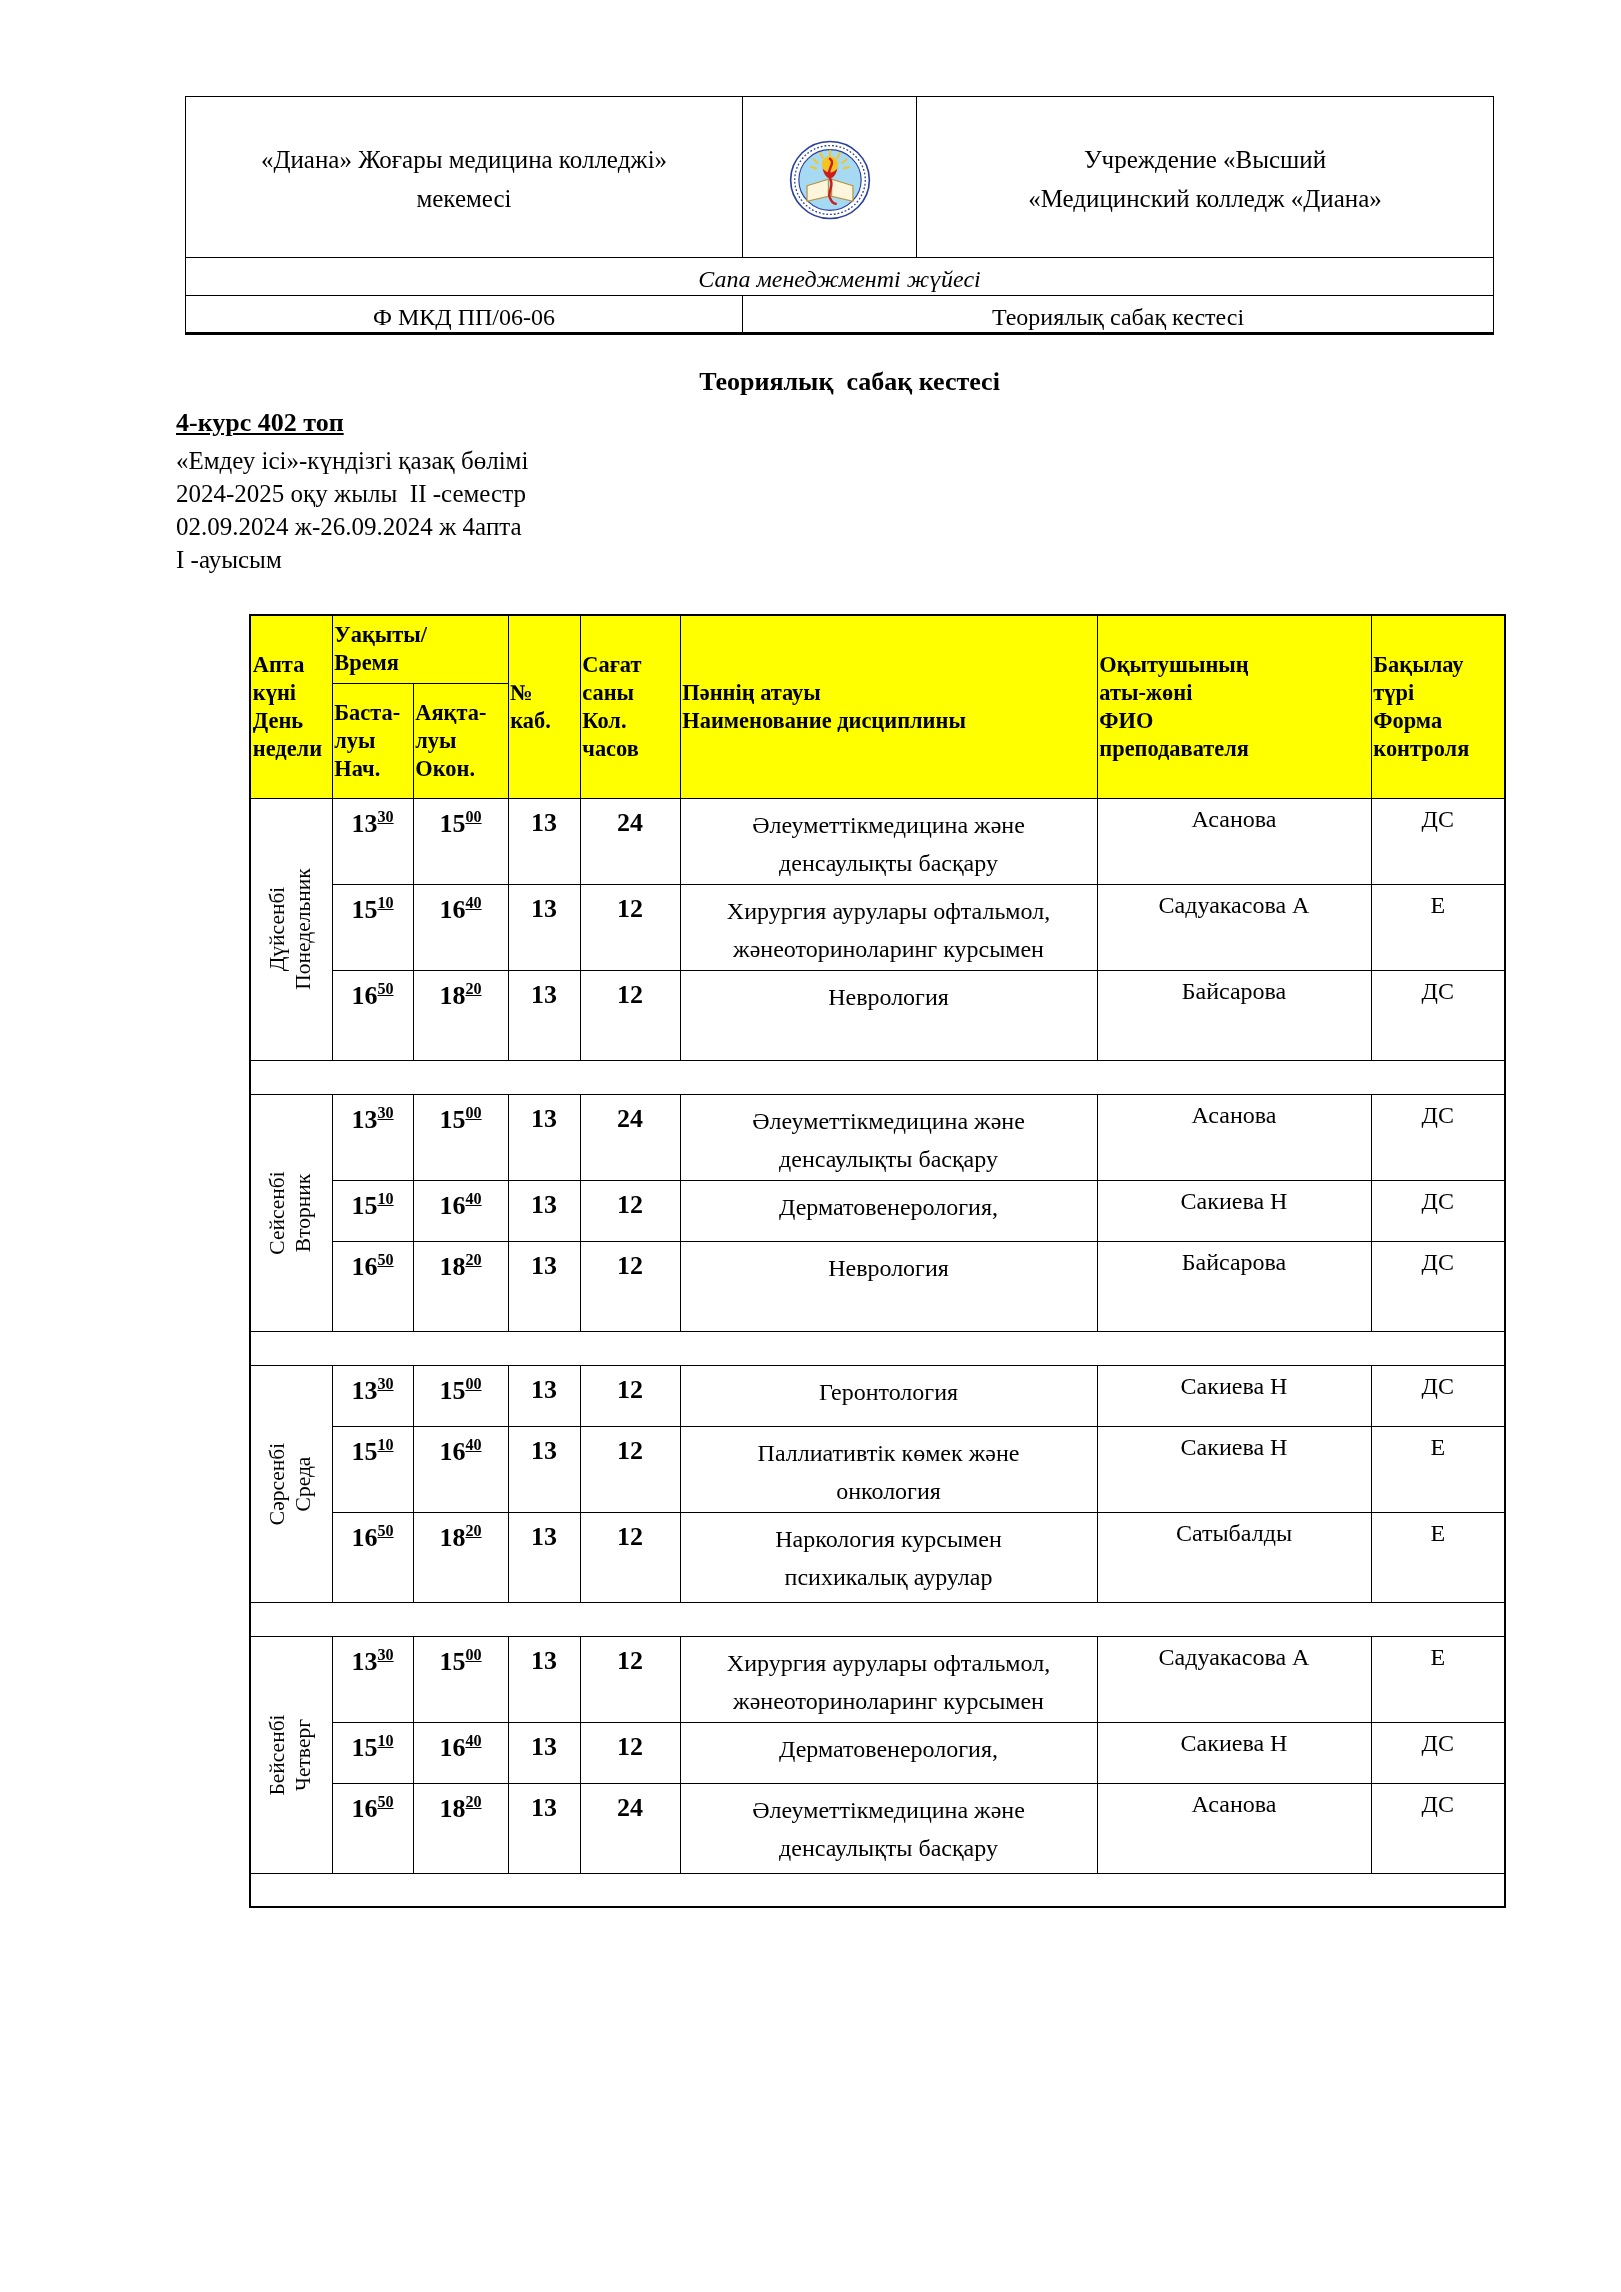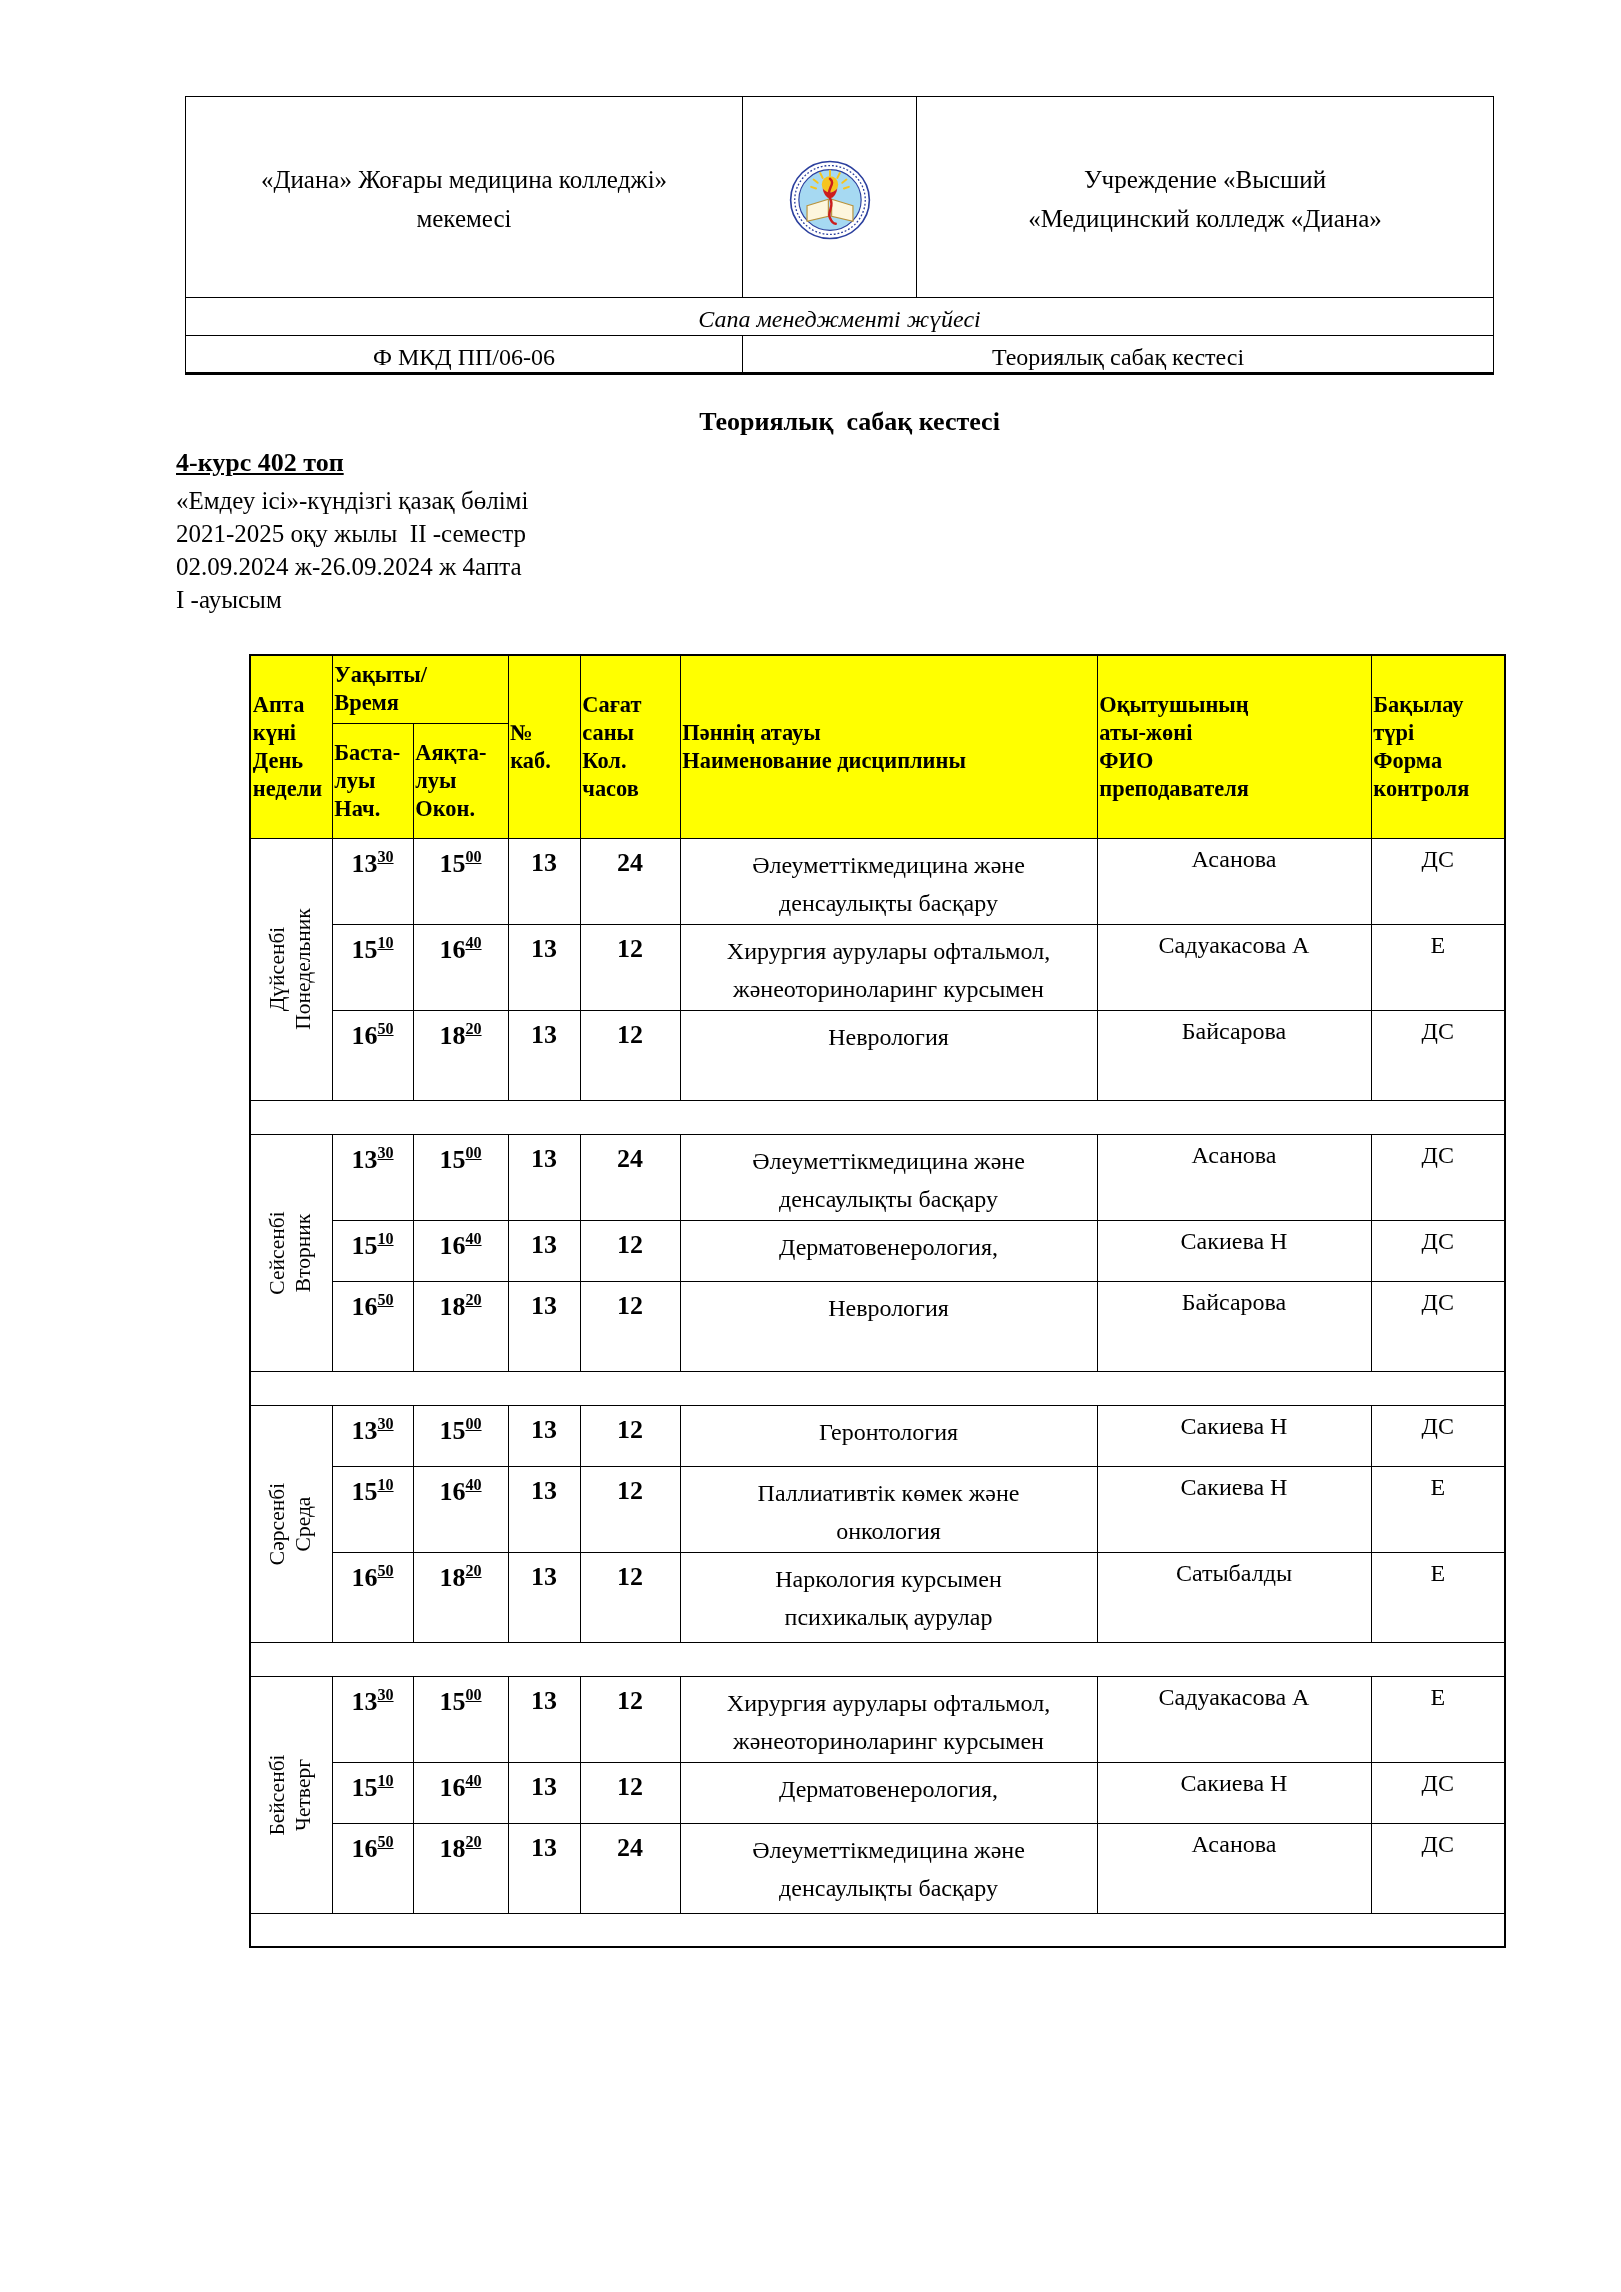--- a/index.html
+++ b/index.html
@@ -18,21 +18,21 @@
     font-family:"Liberation Serif", serif;position:relative;overflow:hidden;
   }
   
   table.letterhead{
     border-collapse:collapse;table-layout:fixed;
     margin:96px 0 0 185px;width:1308px;
     border:1.8px solid var(--ink);border-bottom:3.6px solid var(--ink);
   }
   table.letterhead td{border:1.8px solid var(--ink);text-align:center;vertical-align:middle;}
   td.org-kk, td.org-ru{font-size:25px;line-height:1.55;white-space:pre-line;}
-  tr.lh-row1 td{height:201px;}
+  tr.lh-row1 td{height:161px;}
   tr.lh-row2 td{height:38px;font-size:24px;font-style:italic;}
   tr.lh-row3 td{height:38px;font-size:24px;}
   .logo-wrap{display:flex;align-items:center;justify-content:center;}
   
   .page-title{
     margin:32px 0 0 185px;width:1329px;text-align:center;
     font-size:26px;font-weight:bold;white-space:pre-wrap;
   }
   .info-band{
     margin:9px 0 0 176px;width:1340px;
@@ -120,21 +120,21 @@
   </tr>
 </tbody>
   </table>
 
 <div class="page-title">Теориялық  сабақ кестесі</div>
 
 <div class="info-band">
   <div class="group-block">
     <div class="group-title">4-курс 402 топ</div>
     <div class="info-line">«Емдеу ісі»-күндізгі қазақ бөлімі</div>
-    <div class="info-line">2021-2025 оқу жылы  II -семестр</div>
+    <div class="info-line">2024-2025 оқу жылы  II -семестр</div>
     <div class="info-line">02.09.2024 ж-26.09.2024 ж 4апта</div>
     <div class="info-line">I -ауысым</div>
   </div>
 </div>
 
 <table class="schedule">
   <colgroup>
     <col style="width:82px">
       <col style="width:81px">
       <col style="width:95px">

